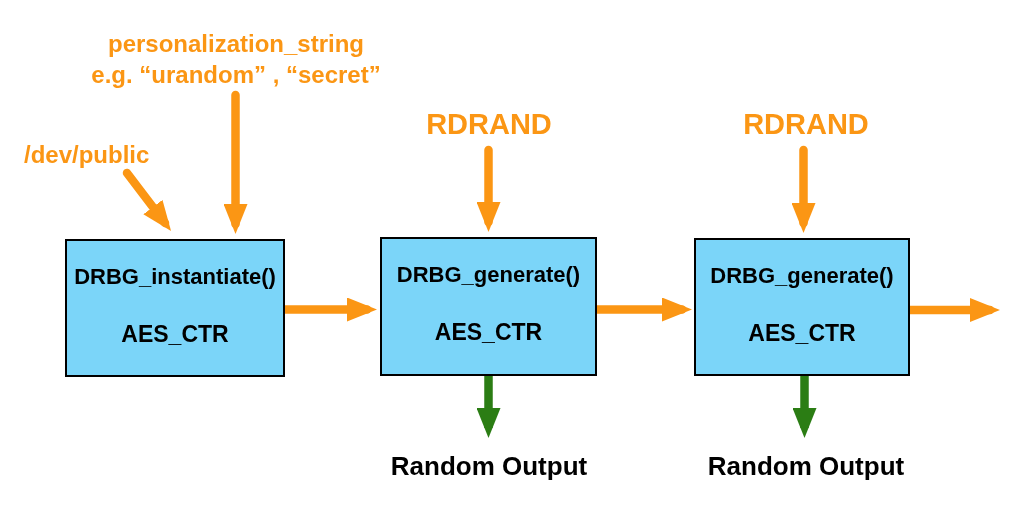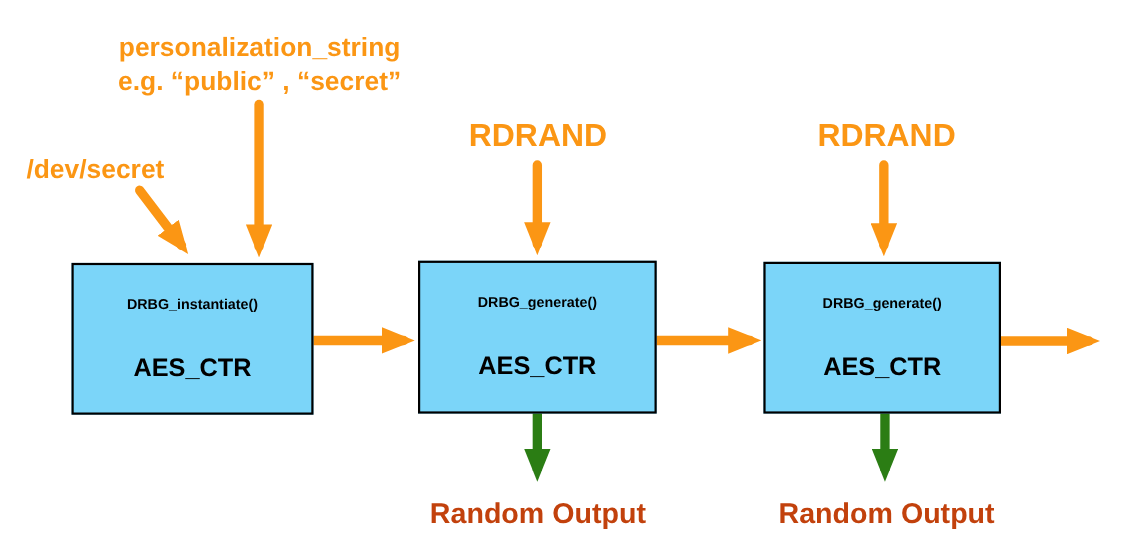--- a/index.html
+++ b/index.html
@@ -20,21 +20,21 @@
     position: absolute;
     left: 0; top: 0;
     width: 1024px; height: 507px;
   }
   .label {
     position: absolute;
     font-weight: bold;
     white-space: pre;
   }
   .orange-label { color: #FB9614; }
-  .green-label  { color: #c2410c; }
+  .green-label  { color: #000000; }
   .pers-label {
     left: 56px; top: 28px;
     width: 360px;
     text-align: center;
     font-size: 24px;
     line-height: 31px;
   }
   .urandom-label {
     left: 24px; top: 141px;
     font-size: 24px;
@@ -63,21 +63,21 @@
     display: flex;
     flex-direction: column;
     align-items: center;
     color: #000000;
   }
   .box-1 { left: 65px;  top: 239px; width: 220px; height: 138px; }
   .box-2 { left: 380px; top: 237px; width: 217px; height: 139px; }
   .box-3 { left: 694px; top: 238px; width: 216px; height: 138px; }
   .box-fn {
     margin-top: 24px;
-    font-size: 13px;
+    font-size: 22px;
     line-height: 24px;
     font-weight: bold;
   }
   .box-alg {
     margin-top: 28px;
     font-size: 23px;
     line-height: 34px;
     font-weight: bold;
   }
 </style>
@@ -118,23 +118,23 @@
       <line x1="909" y1="310" x2="990" y2="310" stroke="#FB9614" stroke-width="8.5" stroke-linecap="round" marker-end="url(#head-orange)"></line>
     </g>
     <g>
       <line x1="488.5" y1="375" x2="488.5" y2="428" stroke="#2B7D14" stroke-width="8.5" stroke-linecap="butt" marker-end="url(#head-green)"></line>
     </g>
     <g>
       <line x1="804.5" y1="375" x2="804.5" y2="428" stroke="#2B7D14" stroke-width="8.5" stroke-linecap="butt" marker-end="url(#head-green)"></line>
     </g>
   </svg>
 
-  <div class="label orange-label pers-label"><span>personalization_string</span><br><span>e.g. “public” , “secret”</span></div>
+  <div class="label orange-label pers-label"><span>personalization_string</span><br><span>e.g. “urandom” , “secret”</span></div>
 
-  <div class="label orange-label urandom-label">/dev/secret</div>
+  <div class="label orange-label urandom-label">/dev/public</div>
 
   <div class="label orange-label rdrand-label rdrand-2">RDRAND</div>
 
   <div class="label orange-label rdrand-label rdrand-3">RDRAND</div>
 
   <div class="box box-1">
     <div class="box-fn">DRBG_instantiate()</div>
     <div class="box-alg">AES_CTR</div>
   </div>
 

